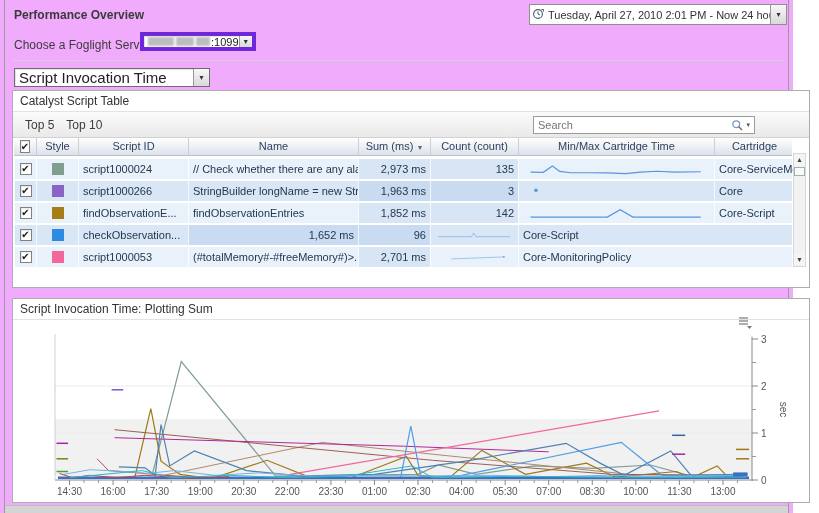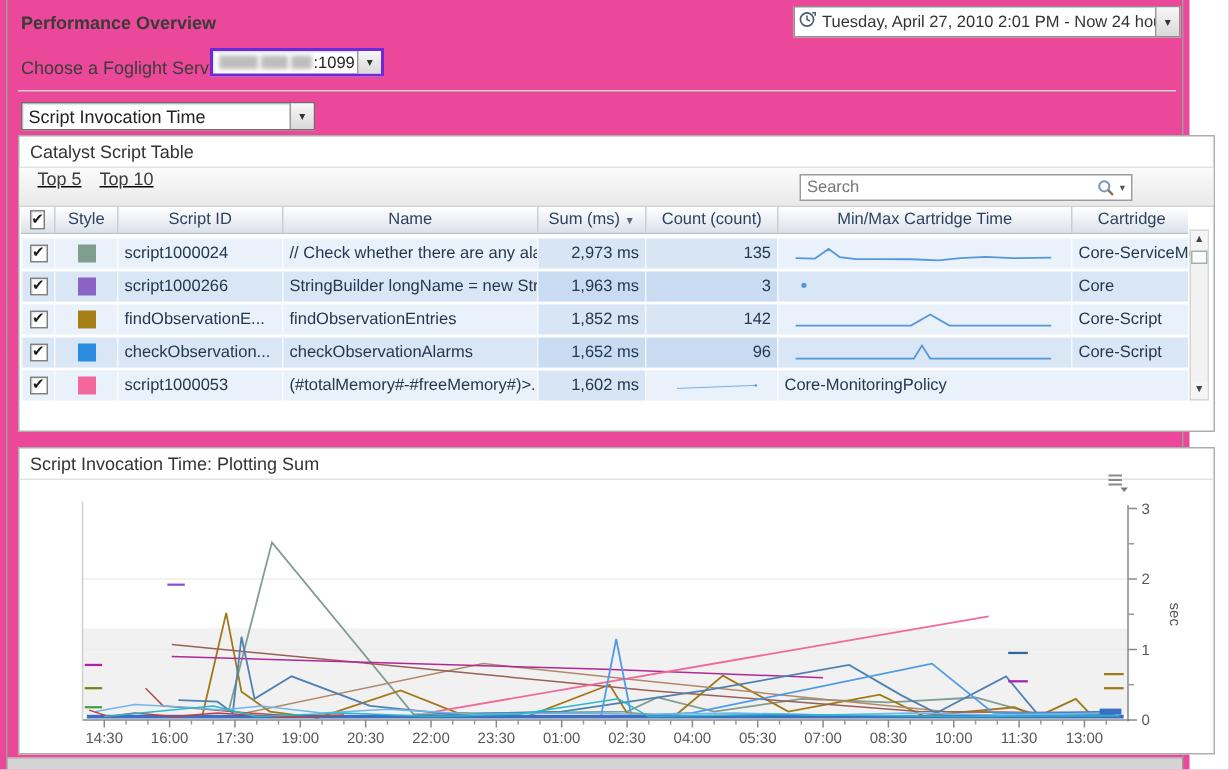--- a/index.html
+++ b/index.html
@@ -1,47 +1,47 @@
 <!DOCTYPE html>
 <html><head>
 <meta charset="utf-8">
 <style>
   * { margin:0; padding:0; box-sizing:border-box; }
   html,body { width:819px; height:513px; background:#fff; font-family:"Liberation Sans",sans-serif; overflow:hidden; }
-  #page { position:relative; width:793px; height:513px; background:#ec4899; }
+  #page { position:relative; width:793px; height:513px; background:#f0abfc; }
   .edge { position:absolute; top:0; bottom:0; width:1px; background:#9a9a9a; }
   #footer-strip { position:absolute; left:5px; right:5px; bottom:0; height:8px; background:#d4d4d4; border-top:1px solid #bcbcbc; }
 
   #page-title { position:absolute; left:14px; top:8px; font-size:12px; font-weight:bold; color:#3a3a3a; }
 
   
   #time-range { position:absolute; right:6px; top:4px; width:258px; height:21px; border:1px solid #8f8f8f; background:#fff; display:flex; align-items:center; cursor:pointer; }
   #time-range .tr-text { flex:1; font-size:11px; color:#333; white-space:nowrap; overflow:hidden; padding:0 2px; }
   #time-range .tr-icon { width:16px; text-align:center; }
   .combo-btn { width:16px; height:100%; border-left:1px solid #999; background:linear-gradient(#f7f7f7,#d9d9d9); display:flex; align-items:center; justify-content:center; font-size:8px; color:#333; cursor:pointer; }
 
   
   #server-label { position:absolute; left:14px; top:38px; font-size:12px; color:#3c3c3c; }
-  #server-combo { position:absolute; left:140px; top:32px; width:116px; height:19px; border:2px solid #6d28d9; background:#fff; display:flex; align-items:center; box-shadow:inset 1px 1px 1px rgba(0,0,0,.12); cursor:pointer; }
+  #server-combo { position:absolute; left:140px; top:32px; width:116px; height:19px; border:4px solid #6d28d9; background:#fff; display:flex; align-items:center; box-shadow:inset 1px 1px 1px rgba(0,0,0,.12); cursor:pointer; }
   #server-combo .redact { display:inline-block; height:9px; background:#bdbdbd; filter:blur(1.3px); margin:0 1px; }
   #server-combo .srv-text { font-size:11px; color:#222; display:flex; align-items:center; flex:1; padding-left:3px; }
 
   #hr-sep { position:absolute; left:12px; right:9px; top:60px; height:1px; background:#d0d0d0; }
 
   
   #metric-combo { position:absolute; left:14px; top:68px; width:196px; height:19px; border:1px solid #6e6e6e; background:#fff; display:flex; align-items:center; box-shadow:inset 1px 1px 1px rgba(0,0,0,.12); cursor:pointer; }
-  #metric-combo .m-text { flex:1; font-size:12px; color:#222; padding-left:4px; white-space:nowrap; }
+  #metric-combo .m-text { flex:1; font-size:15px; color:#222; padding-left:4px; white-space:nowrap; }
 
   .panel { position:absolute; left:12px; width:798px; border:1px solid #adadad; background:#fff; }
   #table-panel { top:90px; height:198px; }
   #chart-panel { top:298px; height:205px; }
   .panel-title { font-size:12px; color:#333; padding:3px 7px; height:21px; border-bottom:1px solid #e3e3e3; }
 
   
-  #tbl-toolbar { position:absolute; left:0; right:0; top:21px; height:26px; background:linear-gradient(#fbfbfb,#e9e9e9); border-bottom:1px solid #d2d2d2; display:flex; align-items:flex-start;text-decoration:underline; }
+  #tbl-toolbar { position:absolute; left:0; right:0; top:21px; height:26px; background:linear-gradient(#fbfbfb,#e9e9e9); border-bottom:1px solid #d2d2d2; display:flex; align-items:center; }
   .top-link { font-size:12px; color:#3c3c3c; margin-left:12px; cursor:pointer; }
   #search-box { position:absolute; right:54px; top:4px; width:222px; height:18px; border:1px solid #9c9c9c; background:#fff; display:flex; align-items:center; }
   #search-box input { flex:1; border:none; outline:none; font-size:11px; color:#444; padding-left:4px; font-family:"Liberation Sans",sans-serif; background:transparent; }
   #search-box .sb-caret { font-size:7px; color:#555; padding:0 4px 0 2px; cursor:pointer; }
 
   
   .grid-row { display:grid; grid-template-columns:22px 42px 110px 170px 72px 88px 196px 80px; }
   #tbl-header { position:absolute; left:1px; right:17px; top:47px; height:18px; background:linear-gradient(#ffffff,#dce2ea); border-bottom:1px solid #b9c2cf; }
   #tbl-header .hc { font-size:11px; color:#2e4260; text-align:center; line-height:17px; border-left:1px solid #c9cfd8; white-space:nowrap; overflow:hidden; }
   #tbl-header .hc:first-child { border-left:none; }
@@ -199,40 +199,39 @@
         <div class="tc">Core-Script</div>
       </div>
       <div class="t-row grid-row even">
         <div class="tc" style="justify-content:center">
             <span class="cb">✔</span>
           </div>
         <div class="tc">
             <span class="swatch" style="background: rgb(43, 139, 224);"></span>
           </div>
         <div class="tc">checkObservation...</div>
-        <div class="tc">checkObservationAlarms</div>
         <div class="tc num shade">1,652 ms</div>
         <div class="tc num shade">96</div>
         <div class="tc">
             <svg class="spark" viewBox="0 0 190 18">
               <polyline fill="none" stroke="#5596dd" stroke-width="1.2" points="7.6,13.1 87.6,13.1 93.1,4.3 98.7,13.1 180.6,13.1"></polyline>
             </svg>
           </div>
         <div class="tc">Core-Script</div>
       </div>
       <div class="t-row grid-row odd">
         <div class="tc" style="justify-content:center">
             <span class="cb">✔</span>
           </div>
         <div class="tc">
             <span class="swatch" style="background: rgb(242, 104, 154);"></span>
           </div>
         <div class="tc">script1000053</div>
         <div class="tc">(#totalMemory#-#freeMemory#)&gt;...</div>
-        <div class="tc num shade">1,602 ms</div>
+        <div class="tc num shade">2,701 ms</div>
         <div class="tc">
             <svg class="spark" viewBox="0 0 190 18">
               <polyline fill="none" stroke="#5596dd" stroke-width="1.2" points="39.2,13.7 165.7,8.8"></polyline>
               <circle cx="165.68" cy="8.85" r="2" fill="#5596dd"></circle>
             </svg>
           </div>
         <div class="tc">Core-MonitoringPolicy</div>
       </div>
     </div>
 

